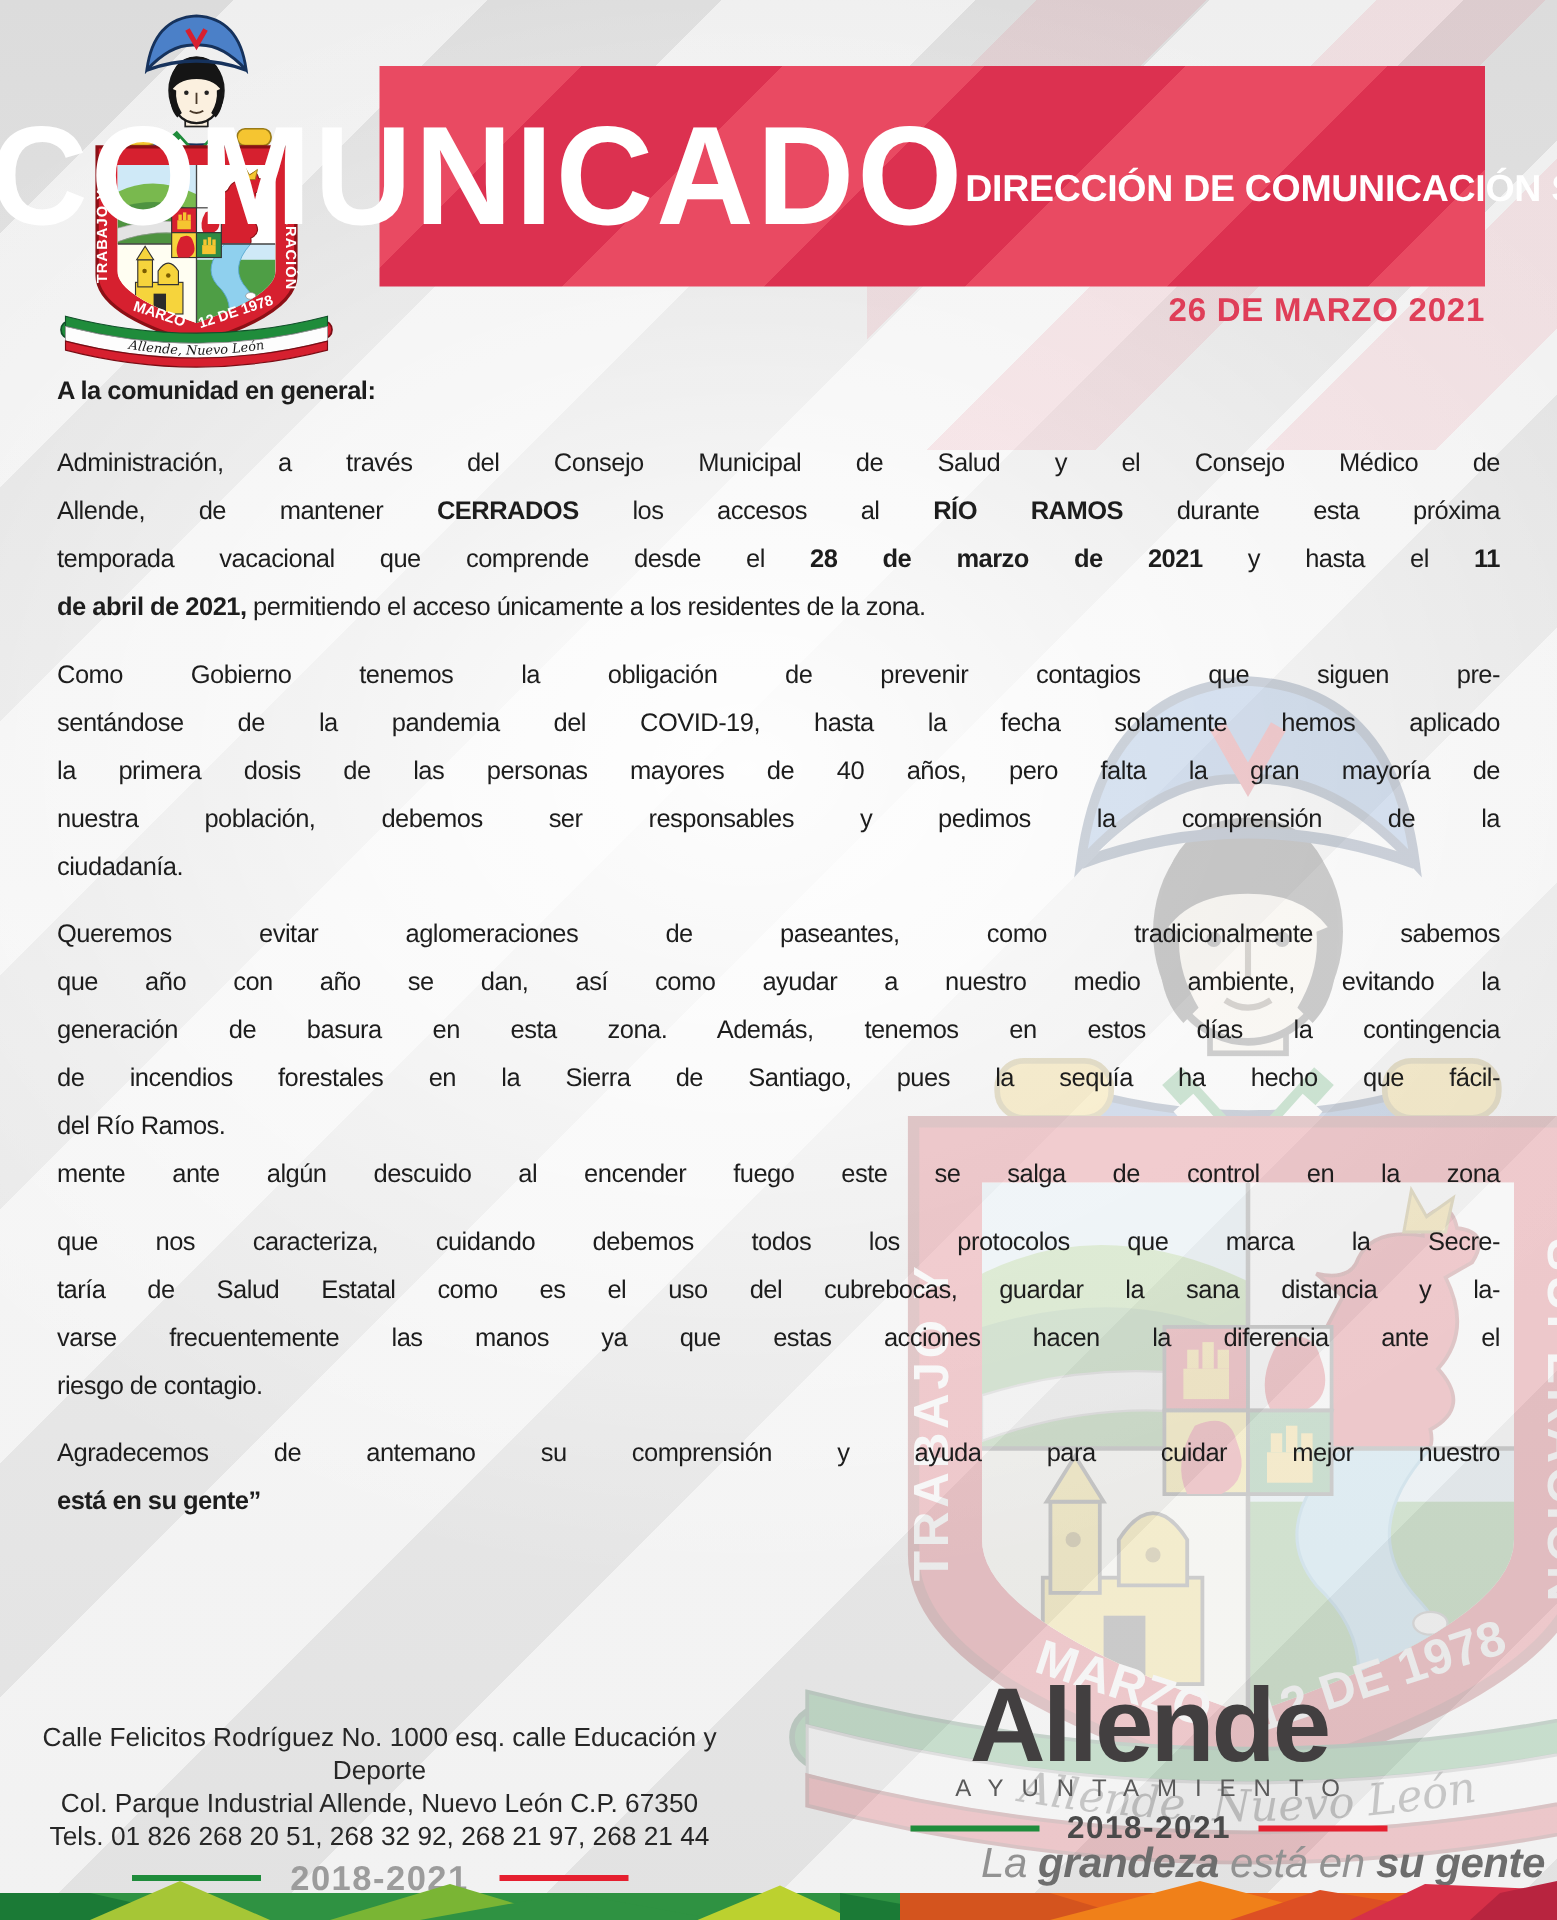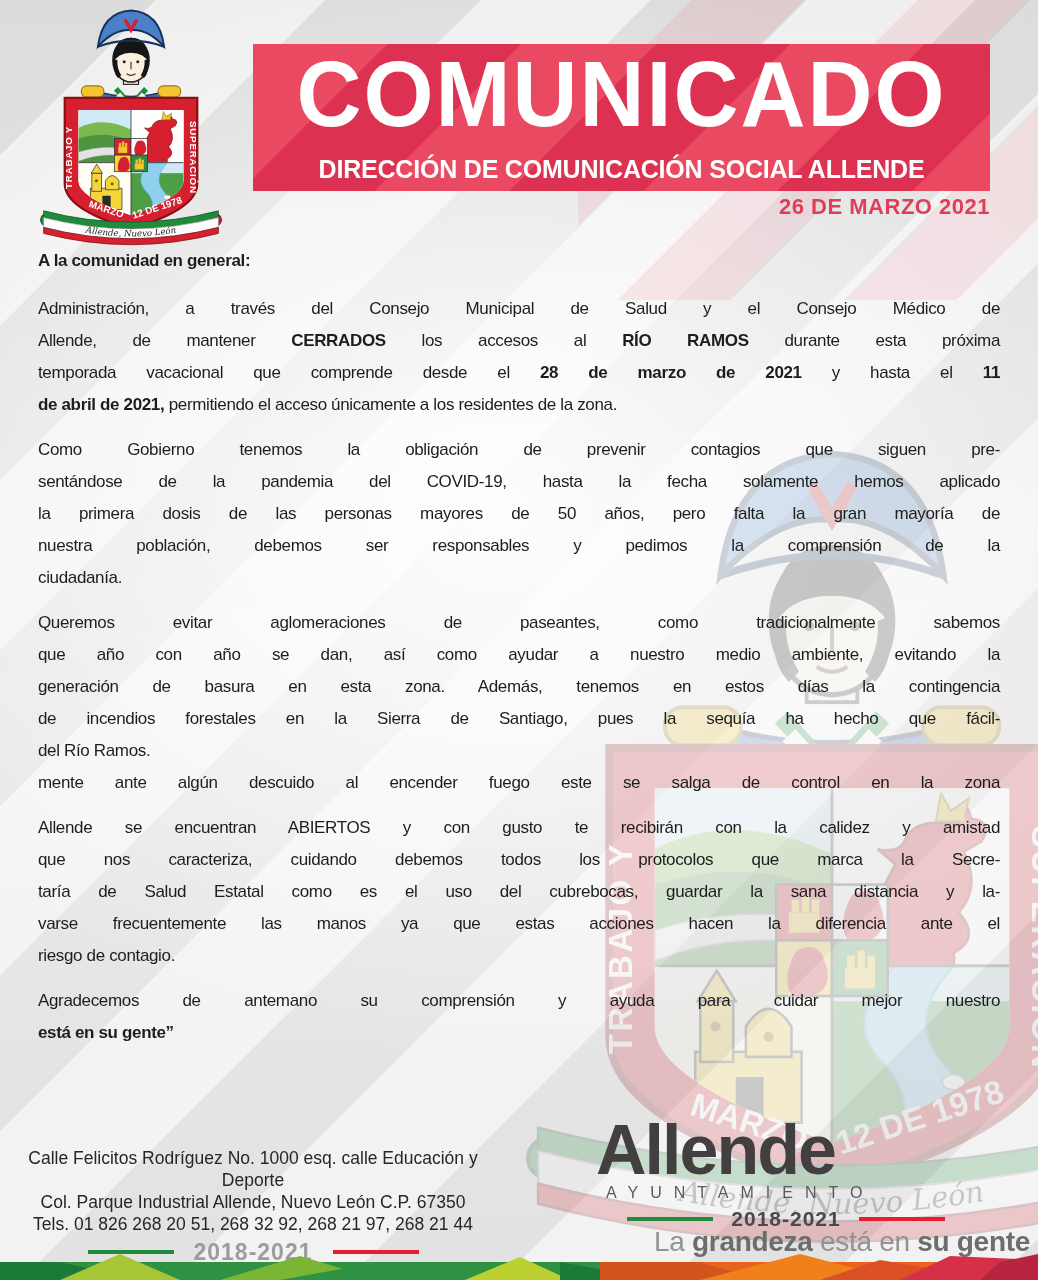--- a/index.html
+++ b/index.html
@@ -17,21 +17,21 @@
   }
   .watermark{ position:absolute; left:452px; top:398px; width:760px; height:882px; opacity:.20; z-index:1; }
   .content{ position:absolute; inset:0; z-index:2; }
 
   
   .crest-box{ position:absolute; left:18px; top:-6px; width:226px; height:262px; }
   .crest-box svg{ width:100%; height:100%; }
   .banner{
     position:absolute; left:253px; top:44px; width:737px; height:147px;
     background:repeating-linear-gradient(135deg,#e94a62 0 95px,#dc3150 95px 190px);
-    display:flex; flex-direction:column; align-items:center; justify-content:center;
+    display:flex; flex-direction:row; align-items:center; justify-content:center;
     color:#fff; text-align:center;
   }
   .banner-title{ font-size:90px; font-weight:bold; letter-spacing:2px; line-height:86px; transform:scaleY(1.04); white-space:nowrap; }
   .banner-subtitle{ font-size:25px; font-weight:bold; letter-spacing:-.2px; margin-top:18px; white-space:nowrap; }
   .date{ position:absolute; left:253px; top:194px; width:737px; text-align:right;
          font-size:22px; font-weight:bold; color:#df3e58; letter-spacing:.5px; }
 
   
   .body-text{ position:absolute; left:38px; top:245px; width:962px;
               font-size:17px; line-height:32px; letter-spacing:-.35px; color:#1d1d1d; }
@@ -43,27 +43,27 @@
   
   .f-left{ position:absolute; left:14px; top:1147px; width:478px; text-align:center;
            font-size:17.5px; line-height:22px; color:#262626; }
   .term-row{ display:flex; align-items:center; justify-content:center; margin-top:6px; }
   .line-green{ width:86px; height:4px; background:#1f8c3b; }
   .line-red{ width:86px; height:4px; background:#e51f2f; }
   .f-left .term-label{ color:#9c9c9c; font-weight:bold; font-size:23px; letter-spacing:1px; margin:0 20px; }
   .website{ font-weight:bold; font-size:19px; margin-top:9px; color:#1c1c1c; }
 
   
-  .logo-block{ position:absolute; left:596px; top:1118px; width:380px; }
+  .logo-block{ position:absolute; left:576px; top:1118px; width:380px; text-align:center; }
   .logo-wordmark{ font-size:70px; font-weight:bold; color:#423f40; letter-spacing:-2px; line-height:64px; }
   .logo-sub{ font-size:16px; color:#5a5a5a; letter-spacing:12px; margin-top:2px; margin-left:10px; }
   .logo-term-row{ display:flex; align-items:center; justify-content:center; margin-top:5px; }
   .logo-term-row .term-label{ color:#4a4a4a; font-weight:bold; font-size:21px; letter-spacing:1px; margin:0 18px; }
   .tagline{ position:absolute; left:560px; top:1226px; width:470px; text-align:right;
-            font-size:28px; color:#929292; letter-spacing:-.3px; }
+            font-size:28px; color:#929292; letter-spacing:-.3px;font-style:italic; }
   .tagline b{ color:#6d6d6d; }
 
   .bottom-band{ position:absolute; left:0; bottom:0; width:1038px; height:34px; z-index:3; }
   .defs-holder{ position:absolute; width:0; height:0; overflow:hidden; }
 </style>
 </head>
 <body>
 
 <svg class="defs-holder" aria-hidden="true">
   <defs></defs>
@@ -179,34 +179,33 @@
       <div class="salutation">A la comunidad en general:</div>
       <div class="para">
           <div class="jline">Administración, a través del Consejo Municipal de Salud y el Consejo Médico de</div>
           <div class="jline">Allende, de mantener <b>CERRADOS</b> los accesos al <b>RÍO RAMOS</b> durante esta próxima</div>
           <div class="jline">temporada vacacional que comprende desde el <b>28 de marzo de 2021</b> y hasta el <b>11</b></div>
           <div class="jline last"><b>de abril de 2021,</b> permitiendo el acceso únicamente a los residentes de la zona.</div>
         </div>
       <div class="para">
           <div class="jline">Como Gobierno tenemos la obligación de prevenir contagios que siguen pre-</div>
           <div class="jline">sentándose de la pandemia del COVID-19, hasta la fecha solamente hemos aplicado</div>
-          <div class="jline">la primera dosis de las personas mayores de 50 años, pero falta la gran mayoría de</div>
+          <div class="jline">la primera dosis de las personas mayores de 40 años, pero falta la gran mayoría de</div>
           <div class="jline">nuestra población, debemos ser responsables y pedimos la comprensión de la</div>
           <div class="jline last">ciudadanía.</div>
         </div>
       <div class="para">
           <div class="jline">Queremos evitar aglomeraciones de paseantes, como tradicionalmente sabemos</div>
           <div class="jline">que año con año se dan, así como ayudar a nuestro medio ambiente, evitando la</div>
           <div class="jline">generación de basura en esta zona. Además, tenemos en estos días la contingencia</div>
           <div class="jline">de incendios forestales en la Sierra de Santiago, pues la sequía ha hecho que fácil-</div>
           <div class="jline last">del Río Ramos.</div>
           <div class="jline">mente ante algún descuido al encender fuego este se salga de control en la zona</div>
         </div>
       <div class="para">
-          <div class="jline">Allende se encuentran ABIERTOS y con gusto te recibirán con la calidez y amistad</div>
           <div class="jline">que nos caracteriza, cuidando debemos todos los protocolos que marca la Secre-</div>
           <div class="jline">taría de Salud Estatal como es el uso del cubrebocas, guardar la sana distancia y la-</div>
           <div class="jline">varse frecuentemente las manos ya que estas acciones hacen la diferencia ante el</div>
           <div class="jline last">riesgo de contagio.</div>
         </div>
       <div class="para">
           <div class="jline">Agradecemos de antemano su comprensión y ayuda para cuidar mejor nuestro</div>
           <div class="jline last"><b>está en su gente”</b></div>
         </div>
     </div>

